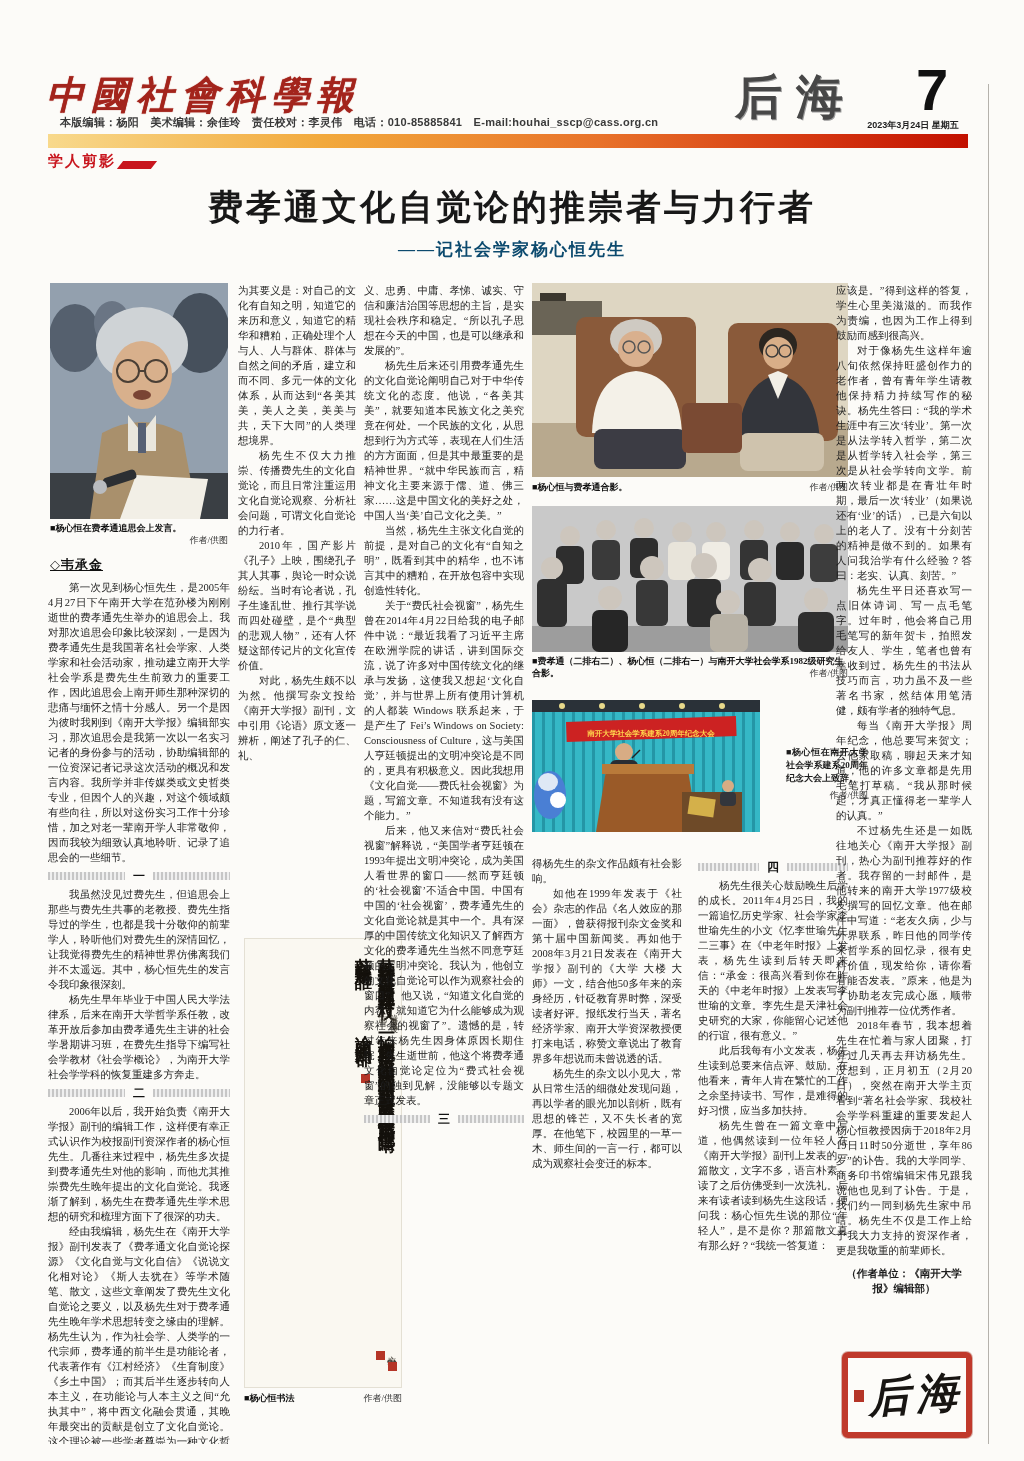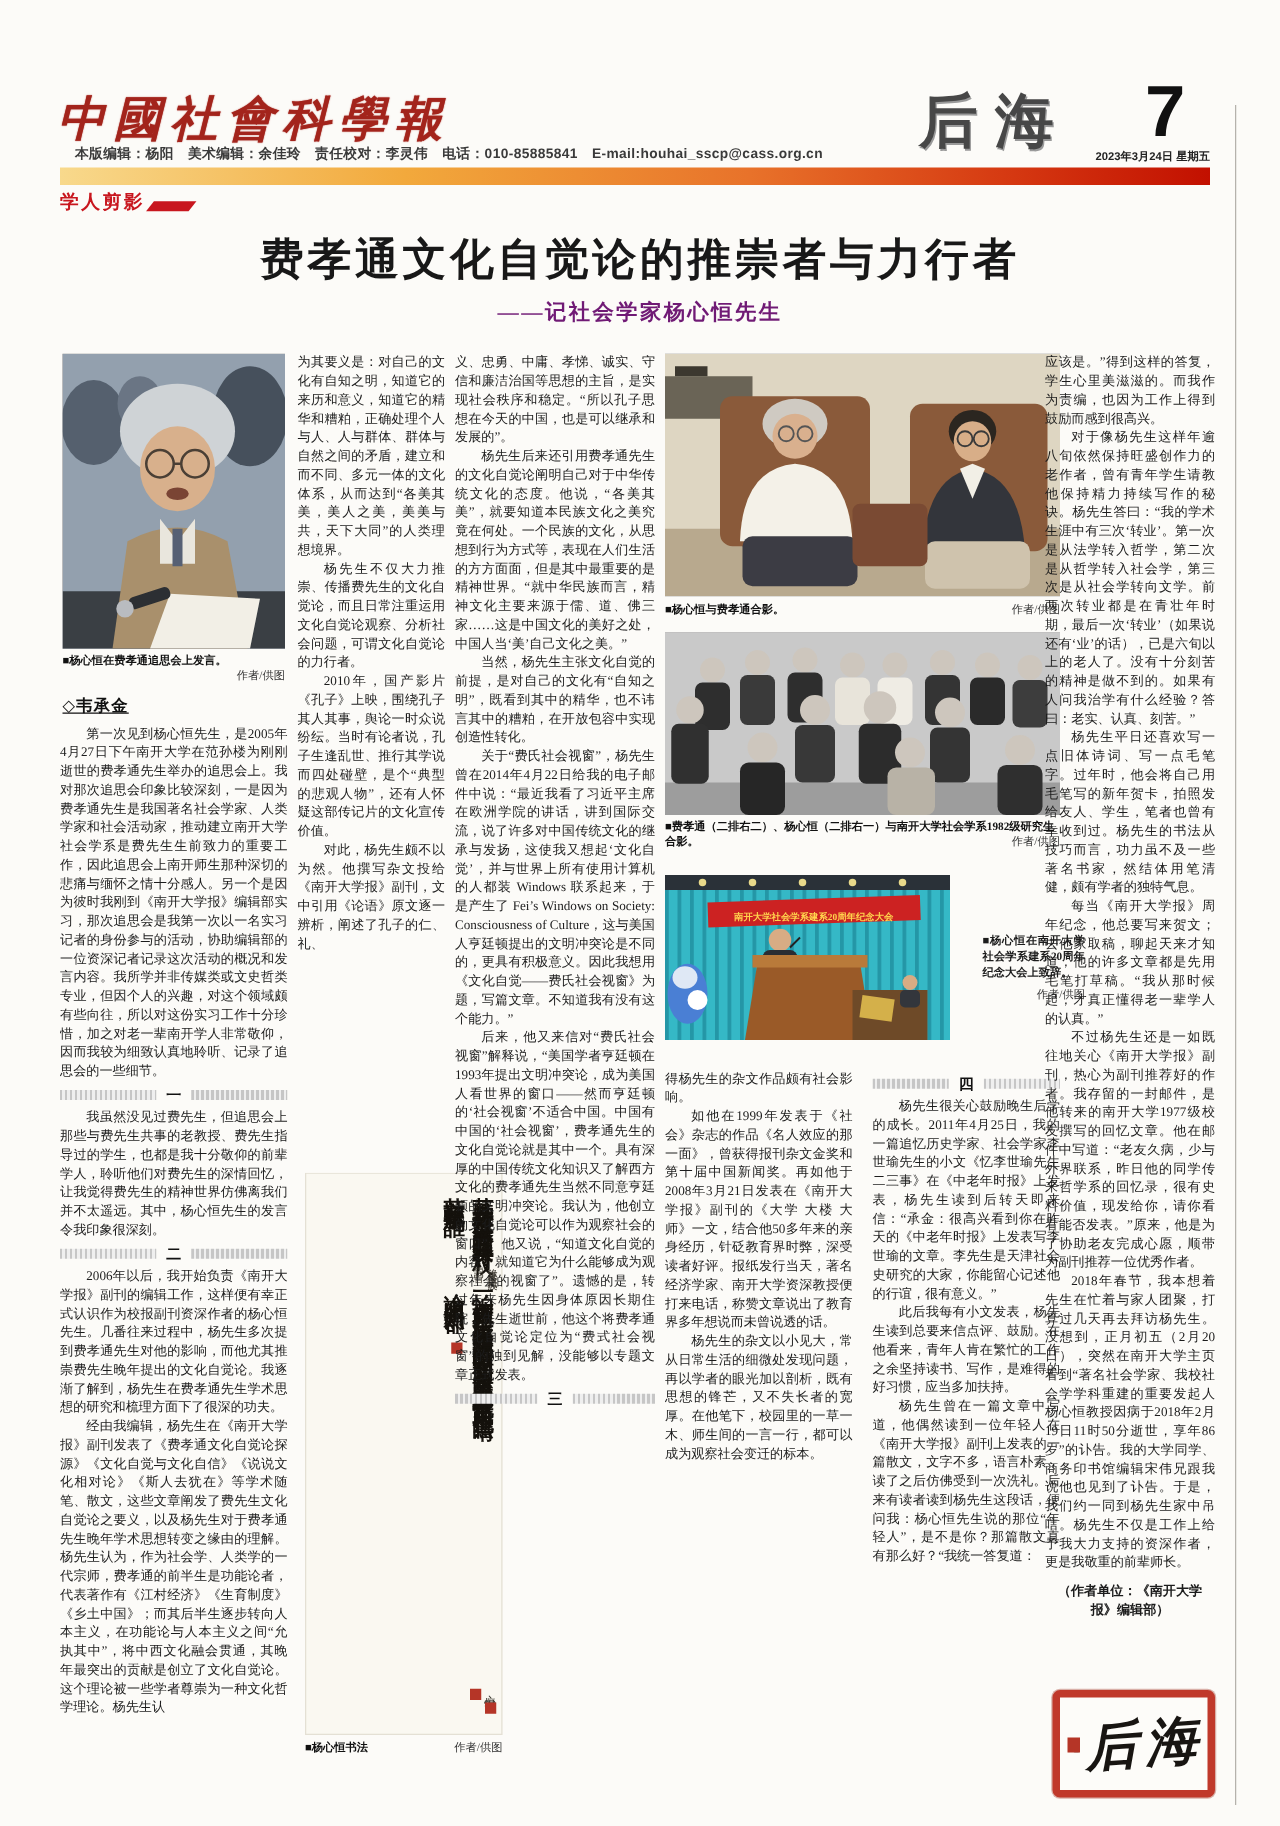--- a/index.html
+++ b/index.html
@@ -10,32 +10,32 @@
 
   
   .paper-name{left:46px;top:70px;font-size:38px;font-weight:bold;color:#a3241c;
               letter-spacing:7px;font-style:italic;text-shadow:0 0 1px #a3241c;}
   .info-line{left:60px;top:115px;font-size:11px;color:#3a3a3a;font-family:"Liberation Sans",sans-serif;font-weight:bold;letter-spacing:.3px;}
   .grad-bar{left:48px;top:134px;width:920px;height:14px;
             background:linear-gradient(90deg,#f8d98c 0%,#f2a93c 30%,#e8722a 60%,#d63a12 82%,#c21000 100%);}
   .section-name{left:735px;top:66px;font-size:47px;font-weight:bold;color:#474747;letter-spacing:14px;
                 text-shadow:1px 1px 0 #9a9a9a;}
   .page-no{left:916px;top:56px;font-size:58px;font-weight:bold;color:#111;font-family:"Liberation Sans",sans-serif;}
-  .date-line{top:119px;left:858px;width:110px;font-size:9px;font-weight:bold;color:#222;text-align:right;
+  .date-line{top:119px;left:858px;width:110px;font-size:9px;font-weight:bold;color:#222;text-align:center;
              font-family:"Liberation Sans",sans-serif;}
   .right-rule{left:988px;top:84px;width:1px;height:1360px;background:#b5b2ac;}
 
   .tag{left:48px;top:152px;font-size:15px;font-weight:bold;color:#c8161e;letter-spacing:2px;display:flex;align-items:flex-end;}
   .tag .swoosh{display:inline-block;width:34px;height:8px;background:#c8161e;margin-left:4px;margin-bottom:2px;
                transform:skewX(-38deg);}
 
   
   .headline{left:92px;top:184px;width:840px;text-align:center;font-size:35px;font-weight:bold;
             color:#181818;letter-spacing:3px;}
-  .subhead{left:92px;top:238px;width:840px;text-align:center;font-size:17px;font-weight:bold;color:#701a75;letter-spacing:2px;}
+  .subhead{left:92px;top:238px;width:840px;text-align:center;font-size:17px;font-weight:bold;color:#0c4a6e;letter-spacing:2px;}
 
   
   .coltext{font-size:10.5px;line-height:15px;text-align:justify;overflow:hidden;}
   .coltext p{margin:0;text-indent:2em;}
   .coltext p.noindent{text-indent:0;}
   .byline{font-size:13px;font-weight:bold;color:#111;letter-spacing:1px;text-decoration:underline;}
   .divider{display:flex;align-items:center;margin:5px 0;height:12px;}
   .divider .dots{flex:1;height:8px;background:repeating-linear-gradient(90deg,#c6c6c6 0 2px,#efefef 2px 4px);}
   .divider .num{padding:0 8px;font-weight:bold;font-size:12px;color:#111;line-height:12px;}
 
@@ -121,20 +121,21 @@
 
   <div class="abs byline" style="left:50px;top:556px;">◇韦承金</div>
   <div class="abs coltext" style="left:48px;top:580px;width:182px;height:864px;">
     <p>第一次见到杨心恒先生，是2005年4月27日下午南开大学在范孙楼为刚刚逝世的费孝通先生举办的追思会上。我对那次追思会印象比较深刻，一是因为费孝通先生是我国著名社会学家、人类学家和社会活动家，推动建立南开大学社会学系是费先生生前致力的重要工作，因此追思会上南开师生那种深切的悲痛与缅怀之情十分感人。另一个是因为彼时我刚到《南开大学报》编辑部实习，那次追思会是我第一次以一名实习记者的身份参与的活动，协助编辑部的一位资深记者记录这次活动的概况和发言内容。我所学并非传媒类或文史哲类专业，但因个人的兴趣，对这个领域颇有些向往，所以对这份实习工作十分珍惜，加之对老一辈南开学人非常敬仰，因而我较为细致认真地聆听、记录了追思会的一些细节。</p>
     <div class="divider">
       <span class="dots"></span>
       <span class="num">一</span>
       <span class="dots"></span>
     </div>
     <p>我虽然没见过费先生，但追思会上那些与费先生共事的老教授、费先生指导过的学生，也都是我十分敬仰的前辈学人，聆听他们对费先生的深情回忆，让我觉得费先生的精神世界仿佛离我们并不太遥远。其中，杨心恒先生的发言令我印象很深刻。</p>
+    <p>杨先生早年毕业于中国人民大学法律系，后来在南开大学哲学系任教，改革开放后参加由费孝通先生主讲的社会学暑期讲习班，在费先生指导下编写社会学教材《社会学概论》，为南开大学社会学学科的恢复重建多方奔走。</p>
     <div class="divider">
       <span class="dots"></span>
       <span class="num">二</span>
       <span class="dots"></span>
     </div>
     <p>2006年以后，我开始负责《南开大学报》副刊的编辑工作，这样便有幸正式认识作为校报副刊资深作者的杨心恒先生。几番往来过程中，杨先生多次提到费孝通先生对他的影响，而他尤其推崇费先生晚年提出的文化自觉论。我逐渐了解到，杨先生在费孝通先生学术思想的研究和梳理方面下了很深的功夫。</p>
     <p>经由我编辑，杨先生在《南开大学报》副刊发表了《费孝通文化自觉论探源》《文化自觉与文化自信》《说说文化相对论》《斯人去犹在》等学术随笔、散文，这些文章阐发了费先生文化自觉论之要义，以及杨先生对于费孝通先生晚年学术思想转变之缘由的理解。杨先生认为，作为社会学、人类学的一代宗师，费孝通的前半生是功能论者，代表著作有《江村经济》《生育制度》《乡土中国》；而其后半生逐步转向人本主义，在功能论与人本主义之间“允执其中”，将中西文化融会贯通，其晚年最突出的贡献是创立了文化自觉论。这个理论被一些学者尊崇为一种文化哲学理论。杨先生认</p>
   </div>
 
   <div class="abs coltext" style="left:238px;top:283px;width:118px;height:648px;">

